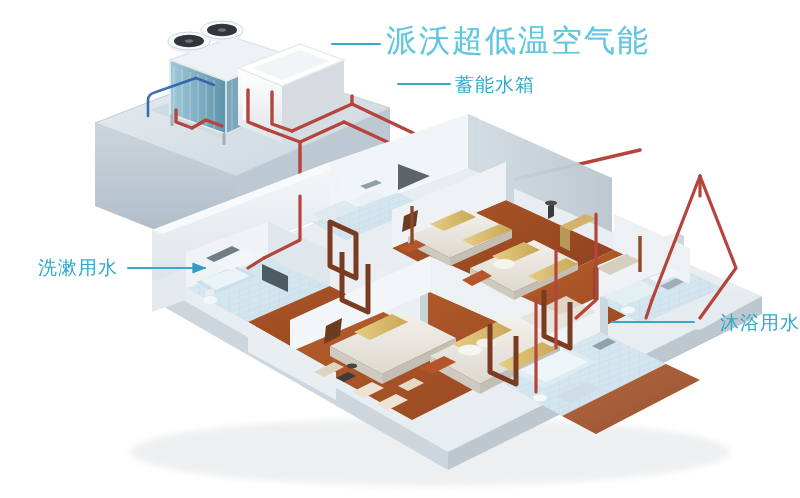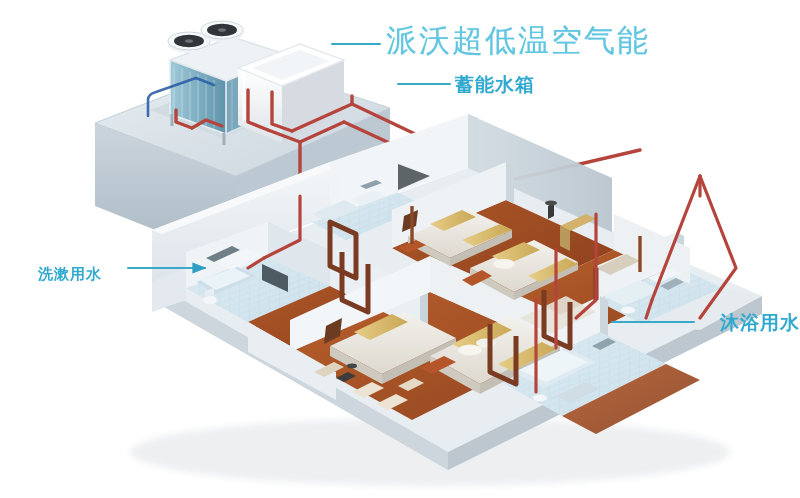--- a/index.html
+++ b/index.html
@@ -7,31 +7,31 @@
   body{
     width:800px;height:498px;position:relative;overflow:hidden;
     font-family:"Liberation Sans","DejaVu Sans",sans-serif;
     background:#ffffff;
   }
   #stage{position:absolute;inset:0;width:800px;height:372px;}
   #scene{position:absolute;inset:0;}
   .lbl{
     position:absolute;white-space:nowrap;
     font-family:"DejaVu Sans","Liberation Sans",sans-serif;
-    font-weight:700;letter-spacing:1px;
+    font-weight:400;letter-spacing:1px;
     -webkit-font-smoothing:antialiased;
     pointer-events:auto;
   }
   #label-title{
     left:386px;top:20px;font-size:31px;color:#62c6e0;
     font-weight:400;letter-spacing:2px;
     text-shadow:0 0 1px rgba(110,200,225,.55);
   }
   #label-tank{left:455px;top:72px;font-size:19px;color:#2fa9cf;}
-  #label-wash{left:38px;top:255px;font-size:15px;color:#2fa9cf;margin-top:10px;}
+  #label-wash{left:38px;top:255px;font-size:19px;color:#2fa9cf;}
   #label-bath{left:720px;top:310px;font-size:19px;color:#2fa9cf;}
 </style>
 </head>
 <body>
 
 <div id="stage">
 
   <svg id="scene" viewBox="0 0 800 498" xmlns="http://www.w3.org/2000/svg">
     <defs>
       <linearGradient id="gWallTop" x1="0" y1="0" x2="0" y2="1">

